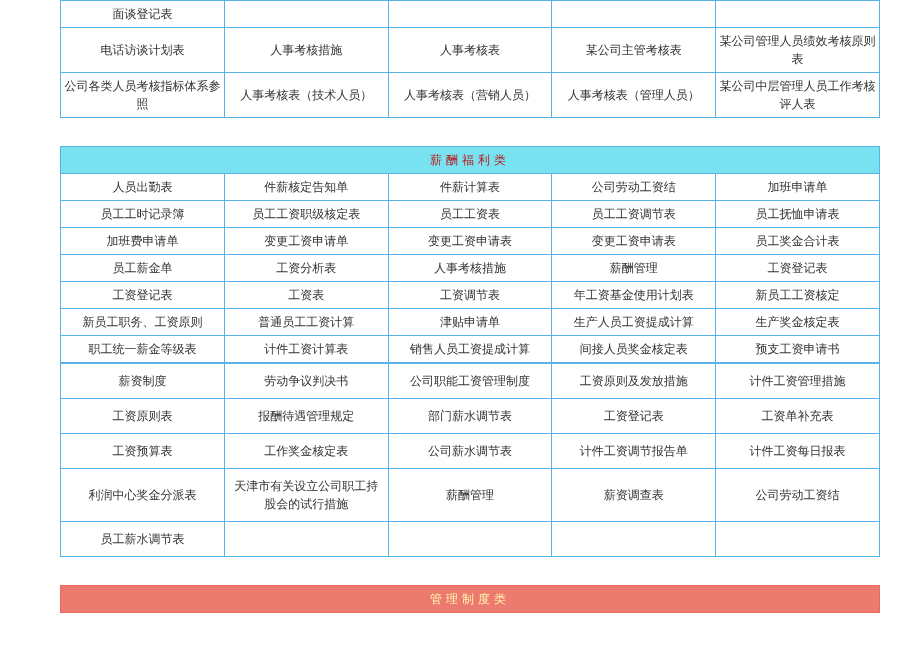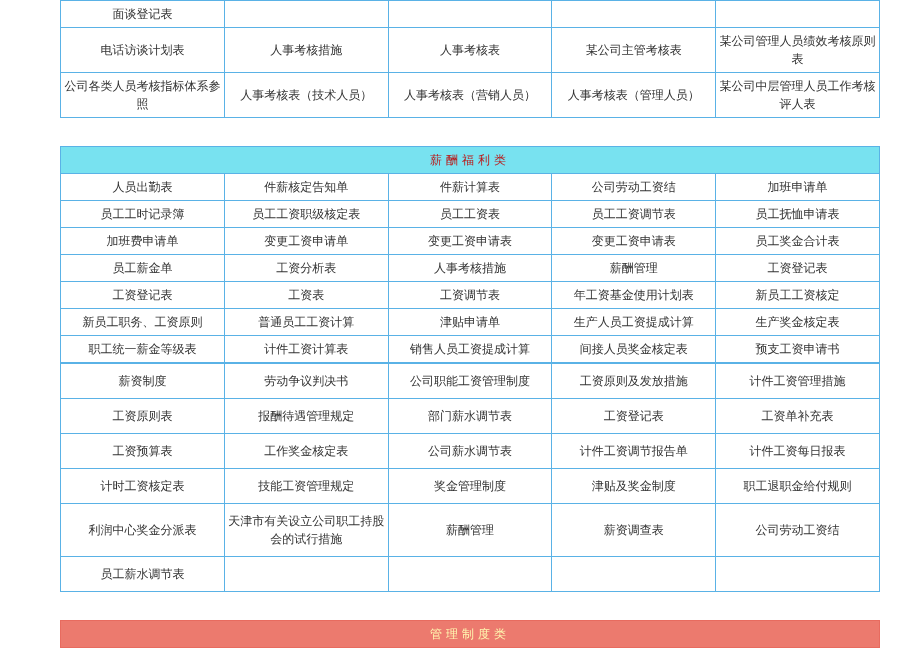--- a/index.html
+++ b/index.html
@@ -32,21 +32,21 @@
     letter-spacing: 4px;
     font-weight: normal;
   }
   .hdr-red {
     border-color: #e86b5f;
     background: #ec7a6e;
     color: #fff8b0;
     letter-spacing: 4px;
   }
   .red-border td { border-color: #e86b5f; }
-  .spaced td { padding: 8px 2px; }
+  .spaced td { padding: 8px 8px; }
   .sp { height: 28px; }
 </style>
 </head>
 <body>
 
 <div class="wrap">
 
   <table>
     <tbody>
     <tr>
@@ -149,27 +149,20 @@
       <td>工资单补充表</td>
     </tr>
     <tr>
       <td>工资预算表</td>
       <td>工作奖金核定表</td>
       <td>公司薪水调节表</td>
       <td>计件工资调节报告单</td>
       <td>计件工资每日报表</td>
     </tr>
     <tr>
-      <td>计时工资核定表</td>
-      <td>技能工资管理规定</td>
-      <td>奖金管理制度</td>
-      <td>津贴及奖金制度</td>
-      <td>职工退职金给付规则</td>
-    </tr>
-    <tr>
       <td>利润中心奖金分派表</td>
       <td>天津市有关设立公司职工持股会的试行措施</td>
       <td>薪酬管理</td>
       <td>薪资调查表</td>
       <td>公司劳动工资结</td>
     </tr>
     <tr>
       <td>员工薪水调节表</td>
       <td></td>
       <td></td>

